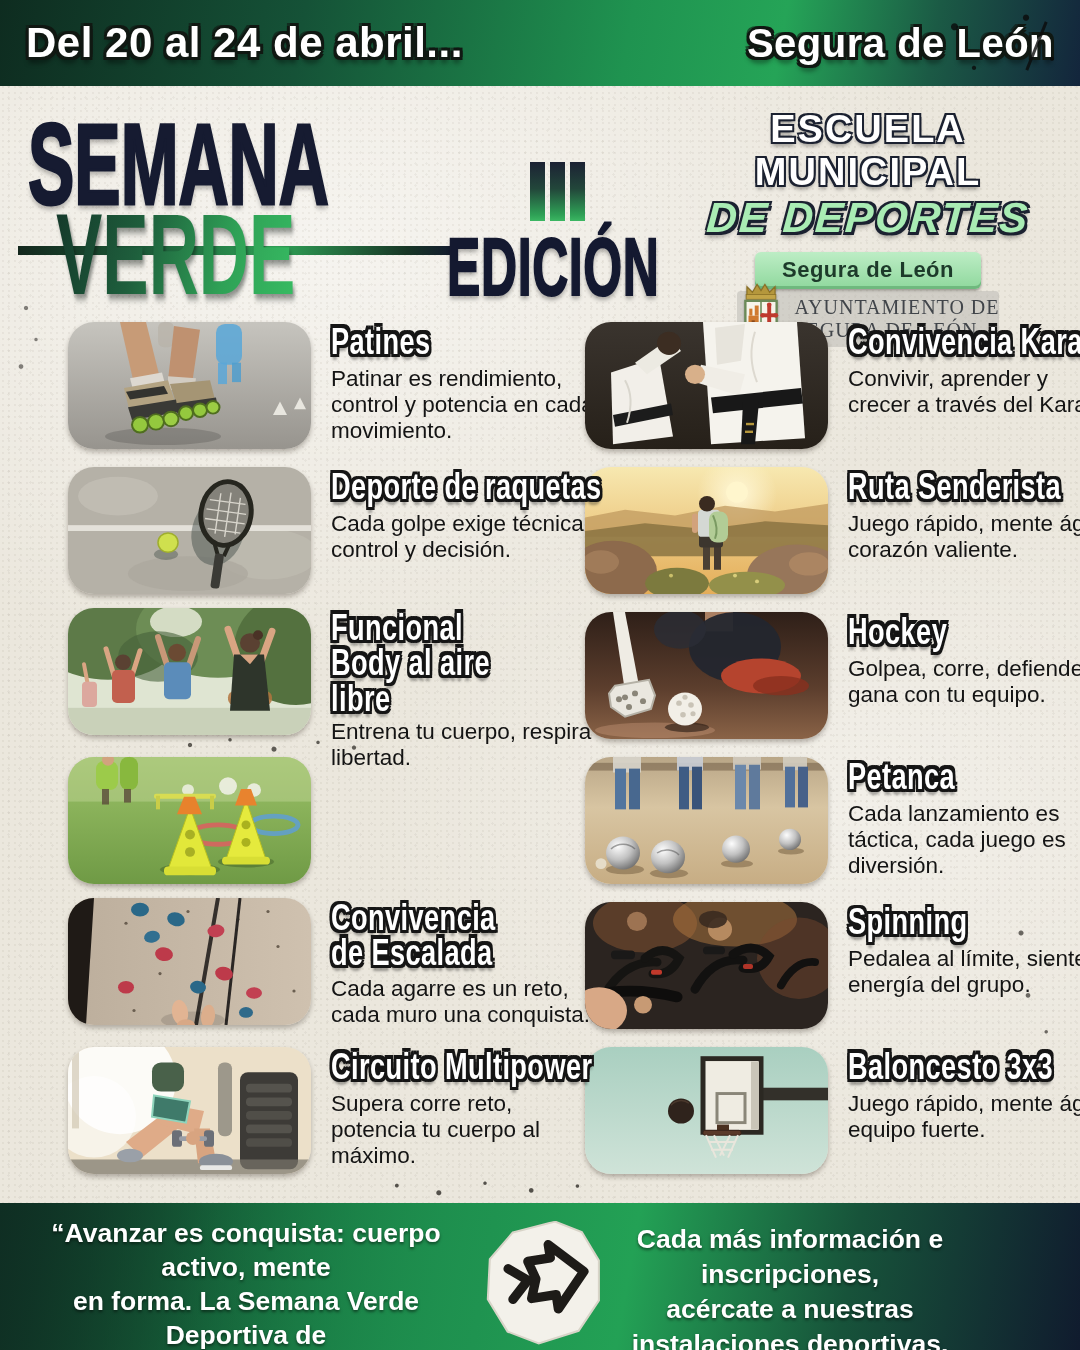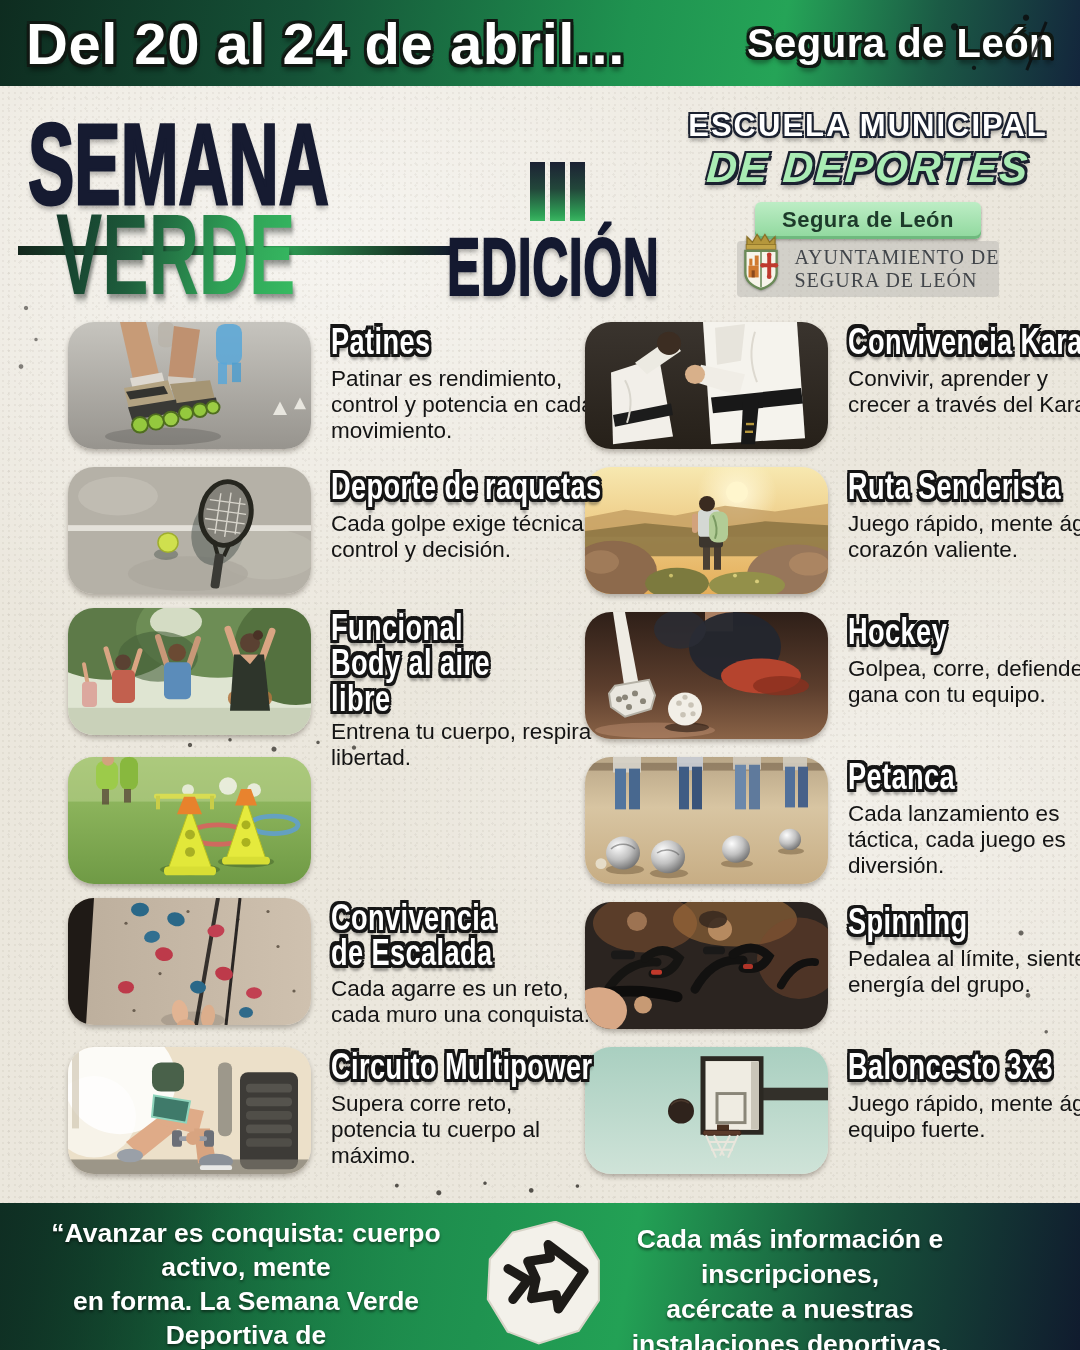--- a/index.html
+++ b/index.html
@@ -13,21 +13,21 @@
     background-image:radial-gradient(rgba(110,95,75,.07) 1px, transparent 1.4px),
                      radial-gradient(rgba(60,50,40,.05) 1px, transparent 1.3px);
     background-size:6px 6px, 11px 11px; background-position:0 0, 3px 4px;}
   
   .topbar{position:absolute;left:0;top:0;width:1080px;height:86px;display:flex;align-items:center;
     justify-content:space-between;padding:0 26px;box-sizing:border-box;z-index:3;
     background:linear-gradient(100deg,#0e2c20 0%,#155237 28%,#1f9350 58%,#25a457 72%,#1b5a45 86%,#13253c 100%);}
   .topbar-text{font-weight:bold;color:#fff;letter-spacing:.5px;
     text-shadow:-3px -3px 0 #10181299,3px -3px 0 #101812,-3px 3px 0 #101812,3px 3px 0 #101812,
       -3px 0 0 #101812,3px 0 0 #101812,0 -3px 0 #101812,0 3px 0 #101812,0 6px 5px rgba(0,0,0,.45);}
-  .topbar-left{font-size:58px;}
+  .topbar-left{font-size:42px;}
   .topbar-right{font-size:40px;}
   .bottombar{position:absolute;left:0;bottom:0;width:1080px;height:147px;z-index:3;
     background:linear-gradient(100deg,#0f2e23 0%,#17744150 20%,#1f9350 45%,#23a155 58%,#17533a 78%,#101b2e 100%),
                linear-gradient(100deg,#0f2e23 0%,#1a8047 40%,#23a155 60%,#14402f 82%,#101b2e 100%);}
   .quote{position:absolute;left:12px;top:1216px;width:468px;z-index:4;text-align:center;
     color:#fff;font-weight:bold;font-size:26.5px;line-height:34px;text-shadow:0 2px 3px rgba(0,0,0,.5);}
   .info{position:absolute;left:600px;top:1222px;width:380px;z-index:4;text-align:center;
     color:#fff;font-weight:bold;font-size:26.5px;line-height:35px;text-shadow:0 2px 3px rgba(0,0,0,.5);}
   .arrow-wrap{position:absolute;left:476px;top:1222px;width:136px;height:124px;z-index:4;transform:rotate(-4deg);}
   
@@ -43,21 +43,21 @@
   .hline{position:absolute;left:18px;top:160px;width:432px;height:9px;z-index:-1;
     background:linear-gradient(90deg,#13271d,#1d5c39 30%,#2fa156 60%,#173626 90%,#131c2e);}
   .bars{position:absolute;left:530px;top:76px;display:flex;gap:5px;}
   .bars i{display:block;width:15px;height:59px;
     background:linear-gradient(#1c2234 0%,#22463a 45%,#2fa156 90%,#3cb763 100%);}
   .t-edicion{position:absolute;left:447px;top:140px;margin:0;font-size:78px;line-height:1;font-weight:bold;
     color:#141930;letter-spacing:1px;transform:scale(.64,1.05);transform-origin:left top;
     -webkit-text-stroke:2px #141930;text-shadow:0 4px 5px rgba(0,0,0,.3);}
   
   .logo{position:absolute;left:688px;top:22px;width:360px;text-align:center;}
-  .logo-l1{font-size:31px;font-weight:bold;letter-spacing:2px;color:#fff;margin:0;
+  .logo-l1{font-size:38px;font-weight:bold;letter-spacing:2px;color:#fff;margin:0;
     text-shadow:-2px -2px 0 #1b2130,2px -2px 0 #1b2130,-2px 2px 0 #1b2130,2px 2px 0 #1b2130,0 4px 4px rgba(0,0,0,.4);}
   .logo-l2{font-size:42px;font-weight:bold;font-style:italic;letter-spacing:2px;color:#a9ecb4;margin:0;
     transform:skewX(-4deg);
     text-shadow:-2px -2px 0 #1b2130,3px -2px 0 #1b2130,-2px 3px 0 #1b2130,3px 3px 0 #1b2130,0 5px 5px rgba(0,0,0,.4);}
   .pill{width:226px;margin:10px auto 0;padding:5px 0 6px;border-radius:6px;
     background:linear-gradient(#bdedc5,#8fd89d);box-shadow:0 2px 3px rgba(0,0,0,.35), inset 0 -3px 0 #6fb97e;
     font-size:22px;font-weight:bold;color:#1d3a2a;letter-spacing:.5px;}
   .council{width:246px;margin:2px auto 0;display:flex;align-items:flex-start;gap:8px;justify-content:center;
     background:rgba(188,186,180,.55);border-radius:4px;padding:5px 8px;}
   .council .crest{flex:none;margin-top:-16px;filter:drop-shadow(0 1px 1px rgba(0,0,0,.3));}

